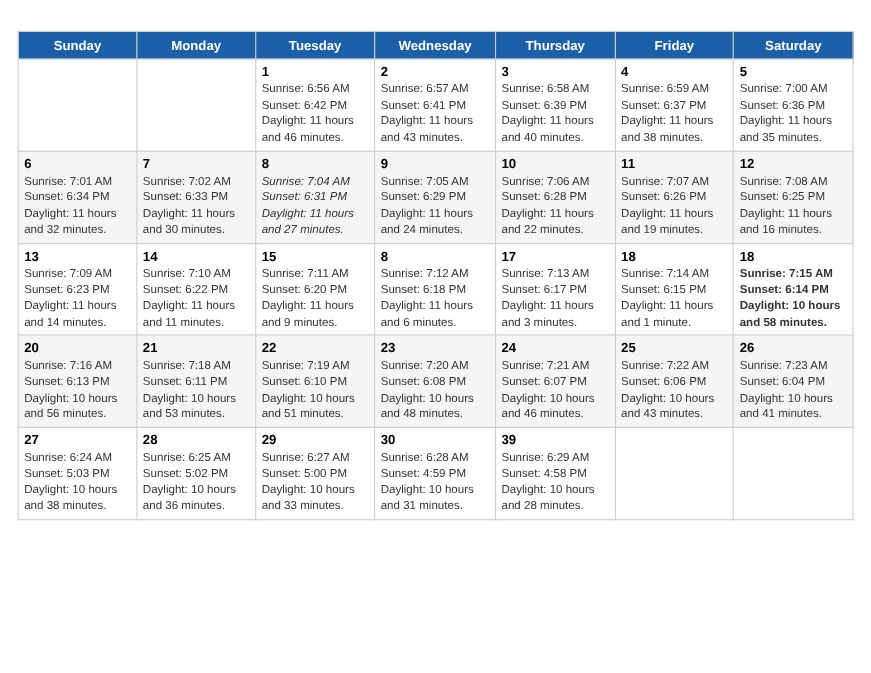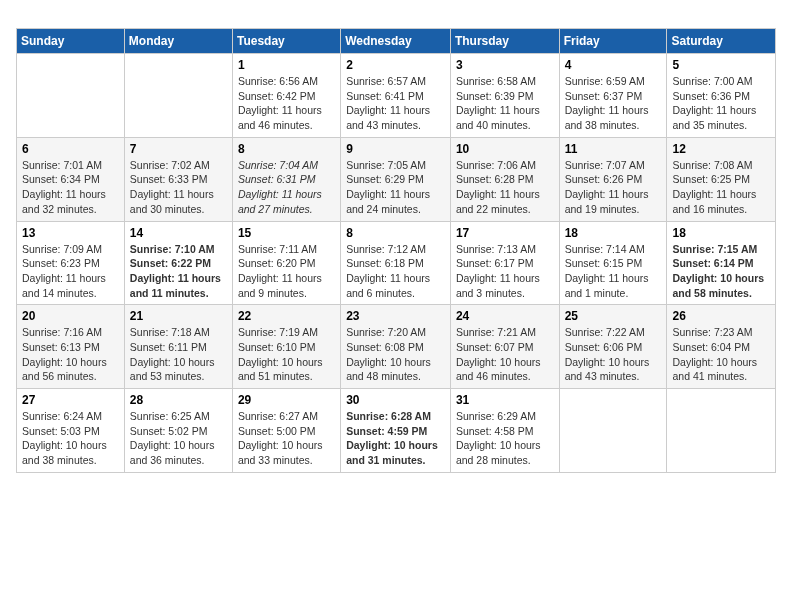--- a/index.html
+++ b/index.html
@@ -33,21 +33,21 @@
     }
     .calendar {
       width: 100%;
       border-collapse: collapse;
       font-size: 11px;
     }
     .calendar thead th {
       background: #1a5fa8;
       color: #fff;
       padding: 5px 4px;
-      text-align: left;
+      text-align: center;
       font-size: 12px;
       font-weight: bold;
       border: 1px solid #ccc;
     }
     .calendar tbody td {
       border: 1px solid #ccc;
       vertical-align: top;
       padding: 4px 5px;
       width: 113px;
       min-height: 80px;
@@ -180,21 +180,21 @@
       </tr>
       <tr>
         <td>
           <div class="day-num">13</div>
           <div class="day-info" style="white-space: pre-line;">Sunrise: 7:09 AM
 Sunset: 6:23 PM
 Daylight: 11 hours and 14 minutes.</div>
         </td>
         <td>
           <div class="day-num">14</div>
-          <div class="day-info" style="white-space: pre-line; font-weight: bold;">Sunrise: 7:10 AM
+          <div class="day-info" style="white-space: pre-line;">Sunrise: 7:10 AM
 Sunset: 6:22 PM
 Daylight: 11 hours and 11 minutes.</div>
         </td>
         <td>
           <div class="day-num">15</div>
           <div class="day-info" style="white-space: pre-line;">Sunrise: 7:11 AM
 Sunset: 6:20 PM
 Daylight: 11 hours and 9 minutes.</div>
         </td>
         <td>
@@ -280,26 +280,26 @@
 Daylight: 10 hours and 36 minutes.</div>
         </td>
         <td>
           <div class="day-num">29</div>
           <div class="day-info" style="white-space: pre-line;">Sunrise: 6:27 AM
 Sunset: 5:00 PM
 Daylight: 10 hours and 33 minutes.</div>
         </td>
         <td>
           <div class="day-num">30</div>
-          <div class="day-info" style="white-space: pre-line; font-weight: bold;">Sunrise: 6:28 AM
+          <div class="day-info" style="white-space: pre-line;">Sunrise: 6:28 AM
 Sunset: 4:59 PM
 Daylight: 10 hours and 31 minutes.</div>
         </td>
         <td>
-          <div class="day-num">31</div>
+          <div class="day-num">39</div>
           <div class="day-info" style="white-space: pre-line;">Sunrise: 6:29 AM
 Sunset: 4:58 PM
 Daylight: 10 hours and 28 minutes.</div>
         </td>
         <td class="empty"></td>
         <td class="empty"></td>
       </tr>
     </tbody>
 </table>
 

